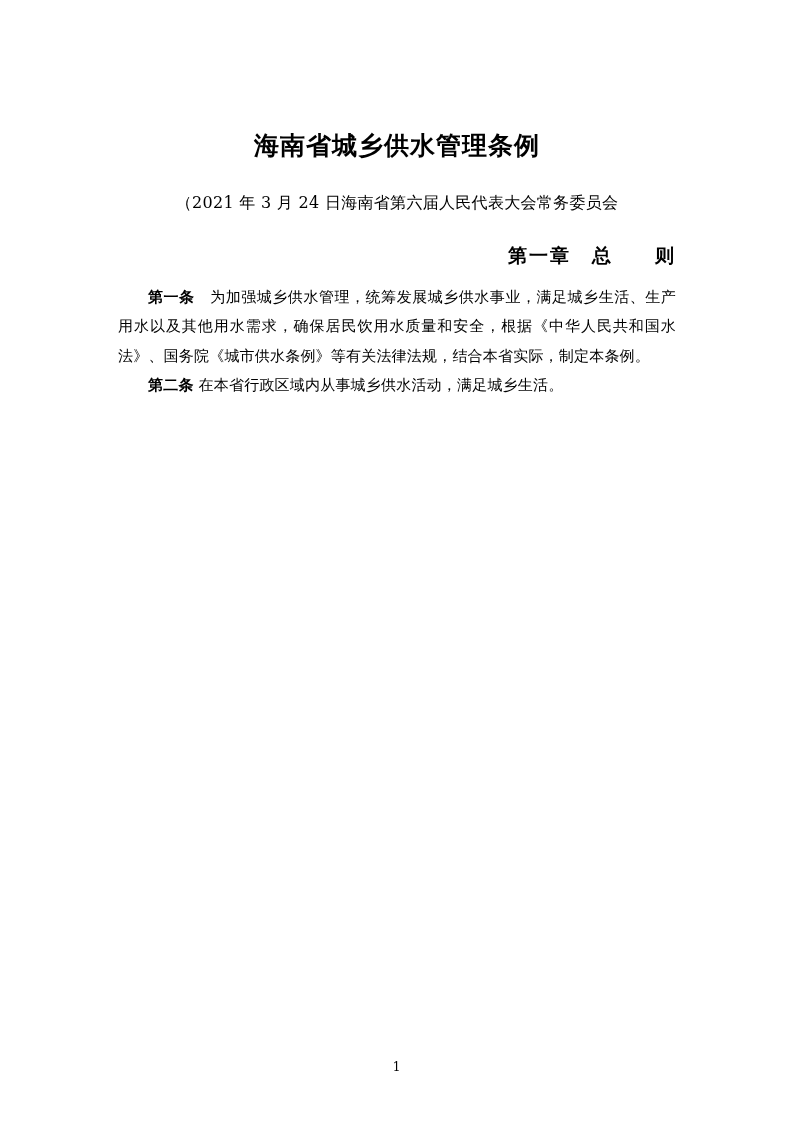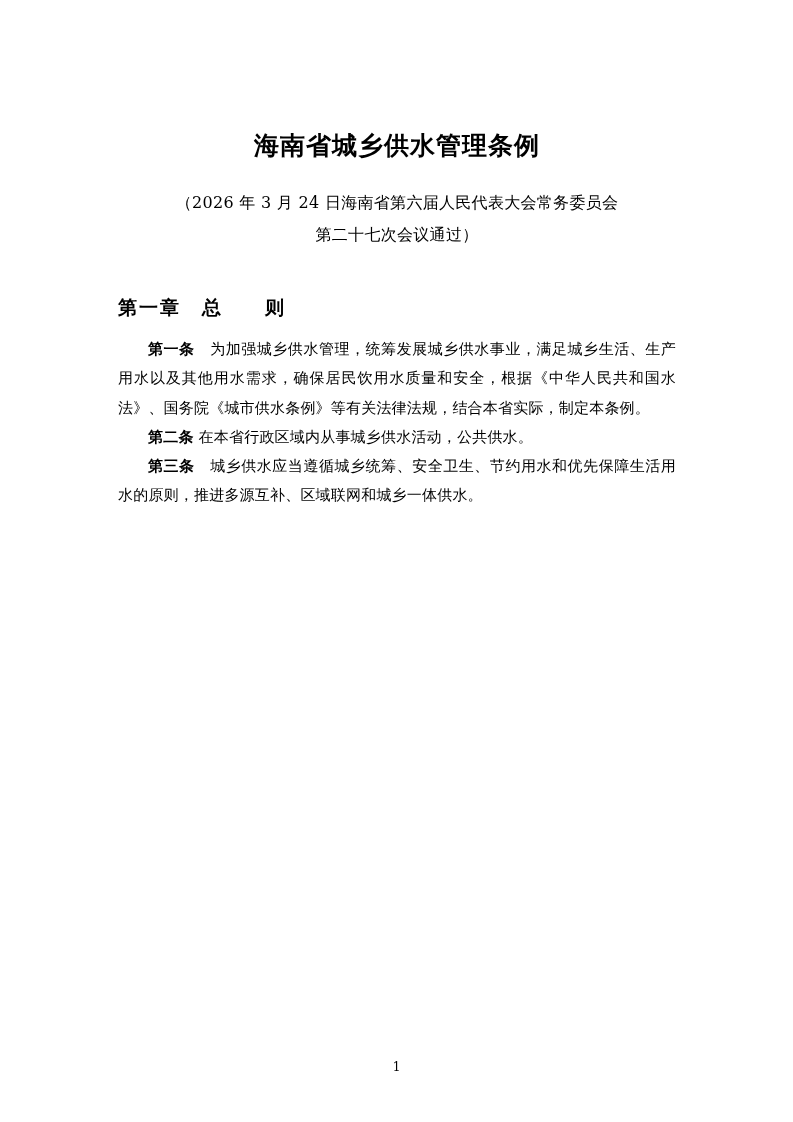--- a/index.html
+++ b/index.html
@@ -38,24 +38,24 @@
     text-align: center;
     font-size: 16px;
     line-height: 2.0;
     margin-top: 24px;
     letter-spacing: 0.3px;
   }
   .subtitle-line {
     display: block;
   }
   .chapter {
-    text-align: left;
+    text-align: right;
     font-size: 19px;
     font-weight: bold;
-    margin-top: 44px;
+    margin-top: 24px;
     letter-spacing: 2px;
   }
   .para {
     font-size: 15px;
     line-height: 1.95;
     text-indent: 2em;
     margin: 0;
     letter-spacing: 0.2px;
     text-align: justify;
     text-justify: inter-ideograph;
@@ -79,36 +79,32 @@
 </style>
 </head>
 <body>
 
 <div class="page">
   <div class="content">
 
     <div class="doc-title">海南省城乡供水管理条例</div>
 
     <div class="subtitle">
-      <span class="subtitle-line">（2026 年 3 月 24 日海南省第六届人民代表大会常务委员会</span>
-      <span class="subtitle-line">第二十七次会议通过）</span>
+      <span class="subtitle-line">（2021 年 3 月 24 日海南省第六届人民代表大会常务委员会</span>
     </div>
 
     <div class="chapter">第一章　总　　则</div>
 
     <p class="para">
       <span class="art-no">第一条</span><span>　为加强城乡供水管理，统筹发展城乡供水事业，满足城乡生活、生产用水以及其他用水需求，确保居民饮用水质量和安全，根据《中华人民共和国水法》、国务院《城市供水条例》等有关法律法规，结合本省实际，制定本条例。</span>
     </p>
 
     <p class="para">
-      <span class="art-no">第二条</span><span> 在本省行政区域内从事城乡供水活动，公共供水。</span>
+      <span class="art-no">第二条</span><span> 在本省行政区域内从事城乡供水活动，满足城乡生活。</span>
     </p>
 
 
-    <p class="para">
-      <span class="art-no">第三条</span><span>　城乡供水应当遵循城乡统筹、安全卫生、节约用水和优先保障生活用水的原则，推进多源互补、区域联网和城乡一体供水。</span>
-    </p>
 
 
   </div>
 
   <div class="page-number">1</div>
 </div>
 
 </body></html>

